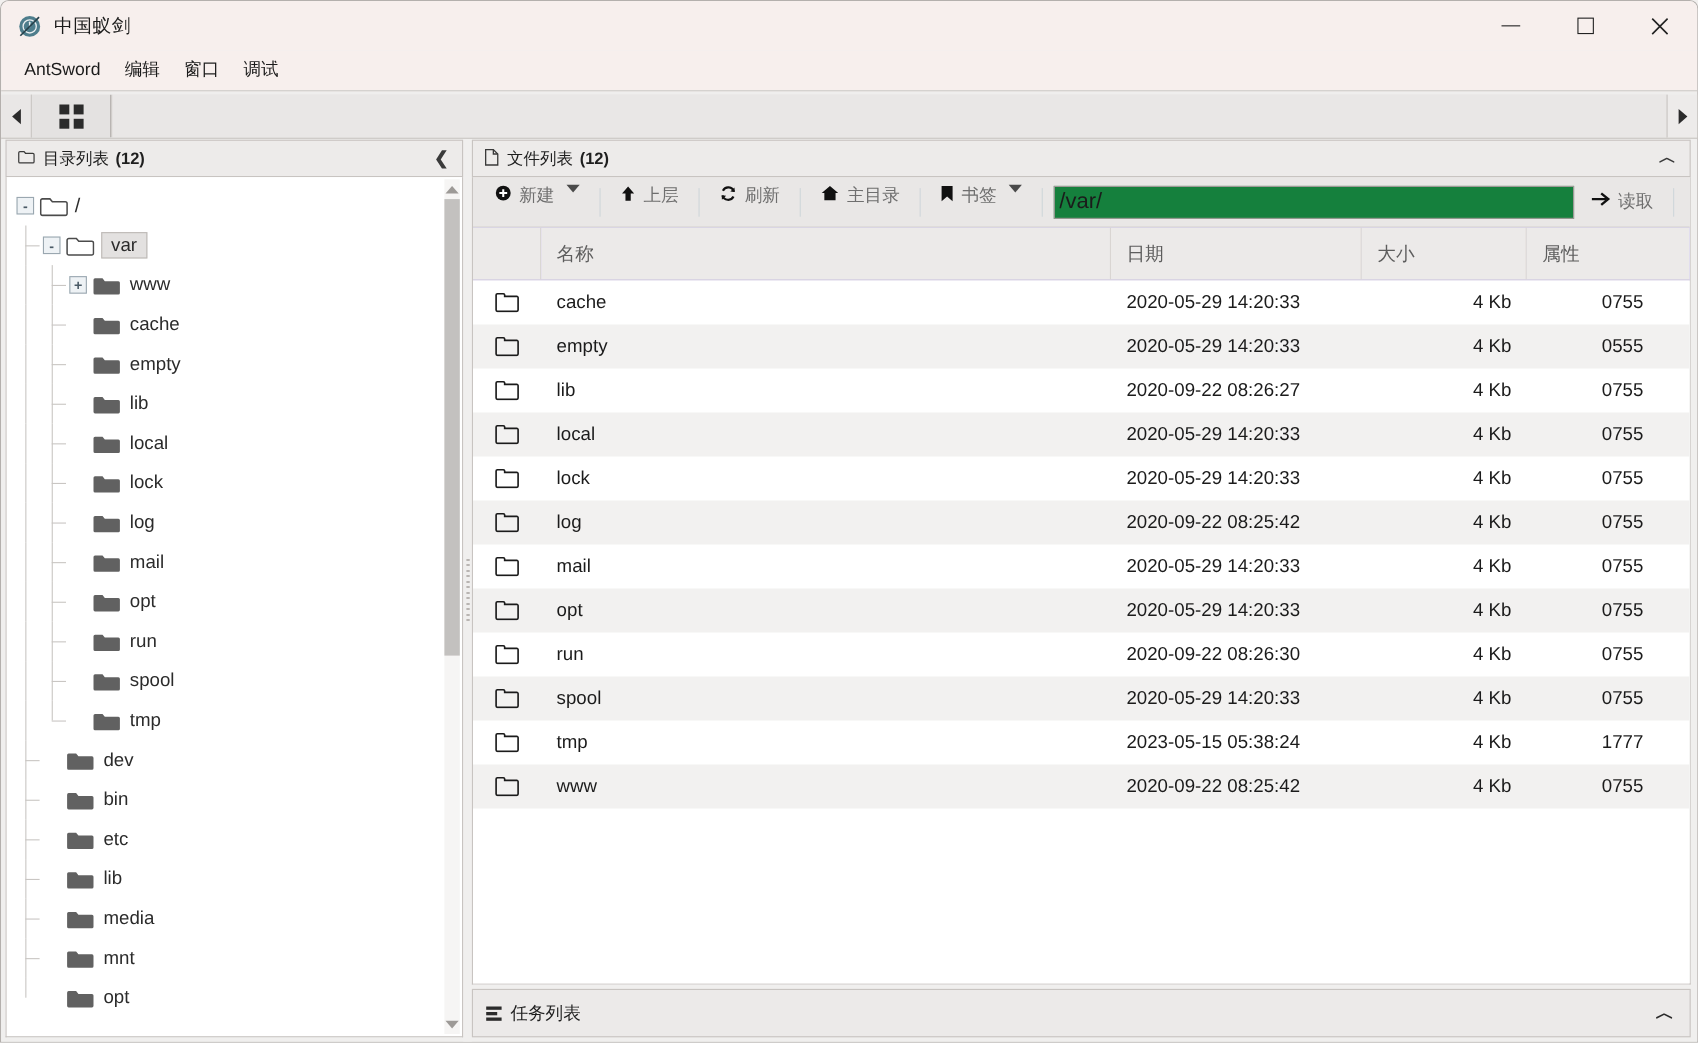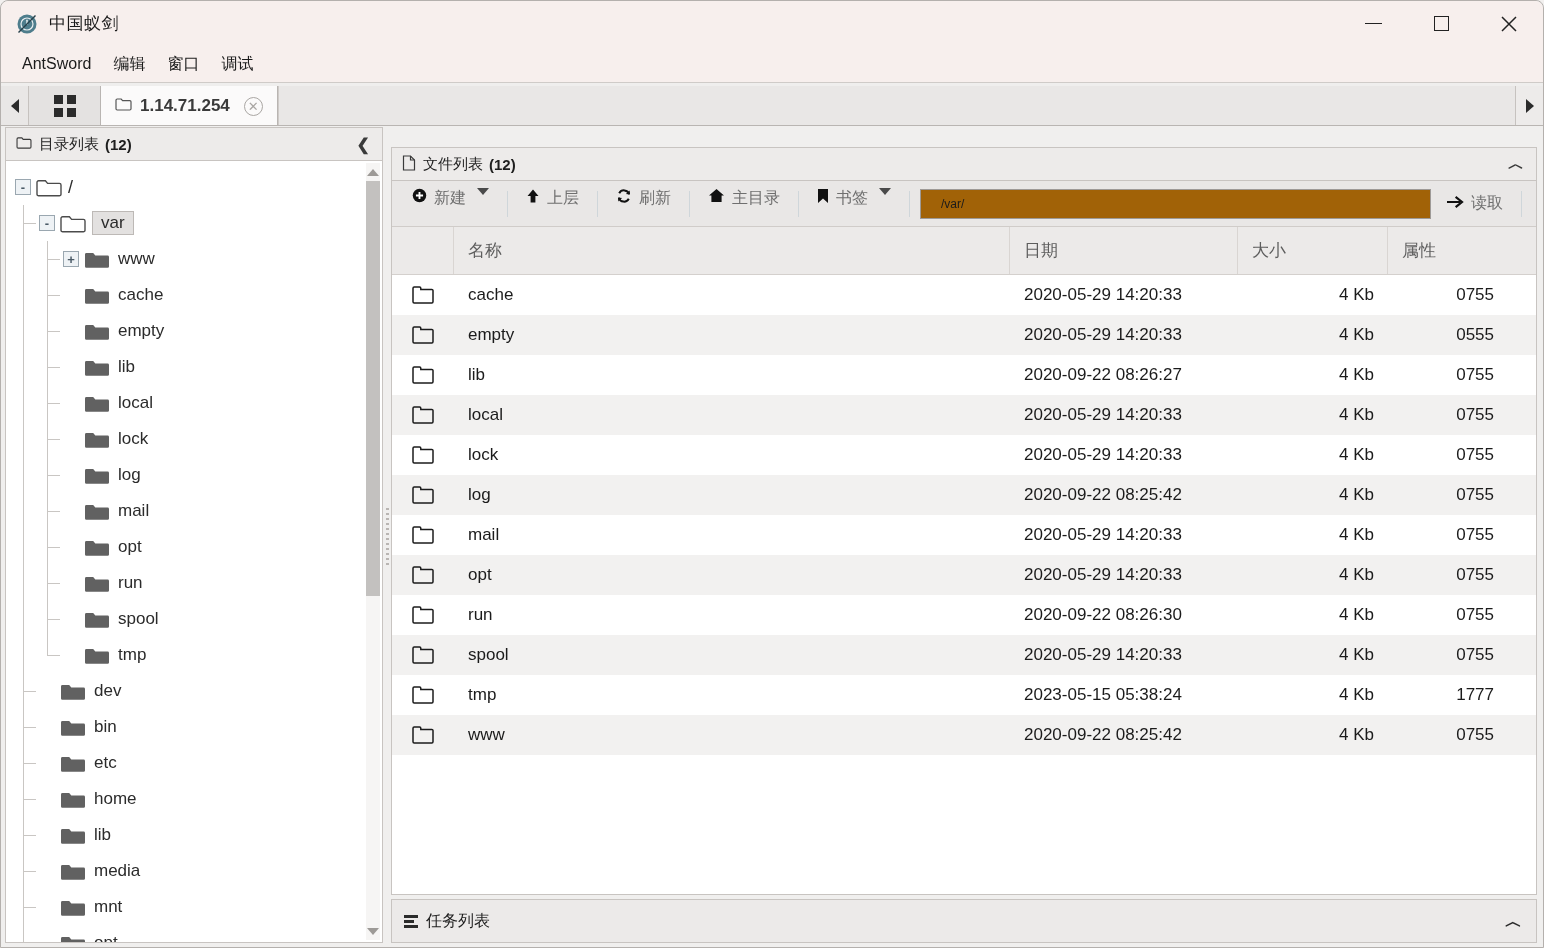--- a/index.html
+++ b/index.html
@@ -116,29 +116,29 @@
   }
   .tab-filler { flex: 1; background: #e9e7e6; border-left: 1px solid #cfcbc8; }
 
   
   .body {
     position: absolute;
     top: 126px; left: 0; right: 0; bottom: 0;
     display: flex;
     background: #f0efee;
   }
-  .left-pane { width: 382px; display: flex; flex-direction: column; padding: 0 0 0 4px; }
+  .left-pane { width: 420px; display: flex; flex-direction: column; padding: 0 0 0 4px; }
   .splitter {
     width: 8px;
     display:flex; align-items:center; justify-content:center;
     background: #f0efee;
   }
   .splitter-dots { width: 3px; height: 58px;
     background-image: repeating-linear-gradient(to bottom, #b9b5b2 0 2px, transparent 2px 5px); }
-  .right-pane { flex: 1; display: flex; flex-direction: column; padding-right: 6px; min-width: 0; margin-top: 20px; }
+  .right-pane { flex: 1; display: flex; flex-direction: column; padding-right: 6px; min-width: 0; }
 
   
   .panel-head {
     height: 34px;
     background: #edebea;
     border: 1px solid #c8c4c1;
     display: flex; align-items: center;
     padding: 0 10px;
     font-size: 15px; color: #1e1e1e;
     position: relative;
@@ -226,24 +226,24 @@
     font-size: 16px; color: #6f6f6f;
     gap: 7px; white-space: nowrap;
   }
   .tbtn .gi { color: #111; font-size: 15px; display:flex; align-items:center; }
   .caret { width:0;height:0;border-left:6px solid transparent;border-right:6px solid transparent;border-top:7px solid #4a4a4a; margin-left: 4px; }
   .tsep { width:1px; height: 26px; background:#cfd6da; margin: 0 6px; flex:none; }
   .path-input {
     flex: 1;
     height: 30px;
     border: 1px solid #9e9a97;
-    background: #a16207;
-    font-size: 12px;
+    background: #15803d;
+    font-size: 20px;
     color: #1b1b1b;
-    padding: 0 20px;
+    padding: 0 4px;
     font-family: "Liberation Sans", sans-serif;
     margin: 0 4px;
     min-width: 0;
   }
   .read-btn { display:flex; align-items:center; gap:7px; font-size:16px; color:#6f6f6f; padding: 0 12px; height:32px; }
   .read-btn .gi { color:#111; font-weight: bold; }
 
   
   .thead {
     display: flex;
@@ -337,29 +337,20 @@
     </div>
     <div class="tabs-wrap">
       <div class="tab grid-tab">
         <span class="grid-ico">
           <span></span>
             <span></span>
             <span></span>
             <span></span>
         </span>
       </div>
-      <div class="tab active">
-        <span class="tab-folder">
-          <svg width="17" height="14" viewBox="0 0 17 14">
-              <path d="M1 3.2 A1.2 1.2 0 0 1 2.2 2 H6.2 L7.6 3.6 H14.8 A1.2 1.2 0 0 1 16 4.8 V11.8 A1.2 1.2 0 0 1 14.8 13 H2.2 A1.2 1.2 0 0 1 1 11.8 Z" fill="none" stroke="#555" stroke-width="1.2"></path>
-            </svg>
-        </span>
-        <span class="tab-label">1.14.71.254</span>
-        <span class="tab-close">✕</span>
-      </div>
       <div class="tab-filler"></div>
     </div>
     <div class="tab-scroll right">
       <span class="arrow-r"></span>
     </div>
   </div>
 
   <div class="body">
 
     <div class="left-pane">
@@ -627,33 +618,20 @@
                 <span class="vline"></span>
                 <span class="hline"></span>
               </span>
               <span class="tgut"></span>
               <span class="fold-closed">
                 <svg width="26" height="19" viewBox="0 0 26 19">
                   <path d="M1 4.4 A1.4 1.4 0 0 1 2.4 3 H9.2 L11.3 5.6 H23.6 A1.4 1.4 0 0 1 25 7 V16.4 A1.4 1.4 0 0 1 23.6 17.8 H2.4 A1.4 1.4 0 0 1 1 16.4 Z" fill="#616161"></path>
                 </svg>
               </span>
               <span class="tlabel">etc</span>
-            </div>
-            <div class="tnode">
-              <span class="tgut">
-                <span class="vline"></span>
-                <span class="hline"></span>
-              </span>
-              <span class="tgut"></span>
-              <span class="fold-closed">
-                <svg width="26" height="19" viewBox="0 0 26 19">
-                  <path d="M1 4.4 A1.4 1.4 0 0 1 2.4 3 H9.2 L11.3 5.6 H23.6 A1.4 1.4 0 0 1 25 7 V16.4 A1.4 1.4 0 0 1 23.6 17.8 H2.4 A1.4 1.4 0 0 1 1 16.4 Z" fill="#616161"></path>
-                </svg>
-              </span>
-              <span class="tlabel">home</span>
             </div>
             <div class="tnode">
               <span class="tgut">
                 <span class="vline"></span>
                 <span class="hline"></span>
               </span>
               <span class="tgut"></span>
               <span class="fold-closed">
                 <svg width="26" height="19" viewBox="0 0 26 19">
                   <path d="M1 4.4 A1.4 1.4 0 0 1 2.4 3 H9.2 L11.3 5.6 H23.6 A1.4 1.4 0 0 1 25 7 V16.4 A1.4 1.4 0 0 1 23.6 17.8 H2.4 A1.4 1.4 0 0 1 1 16.4 Z" fill="#616161"></path>

